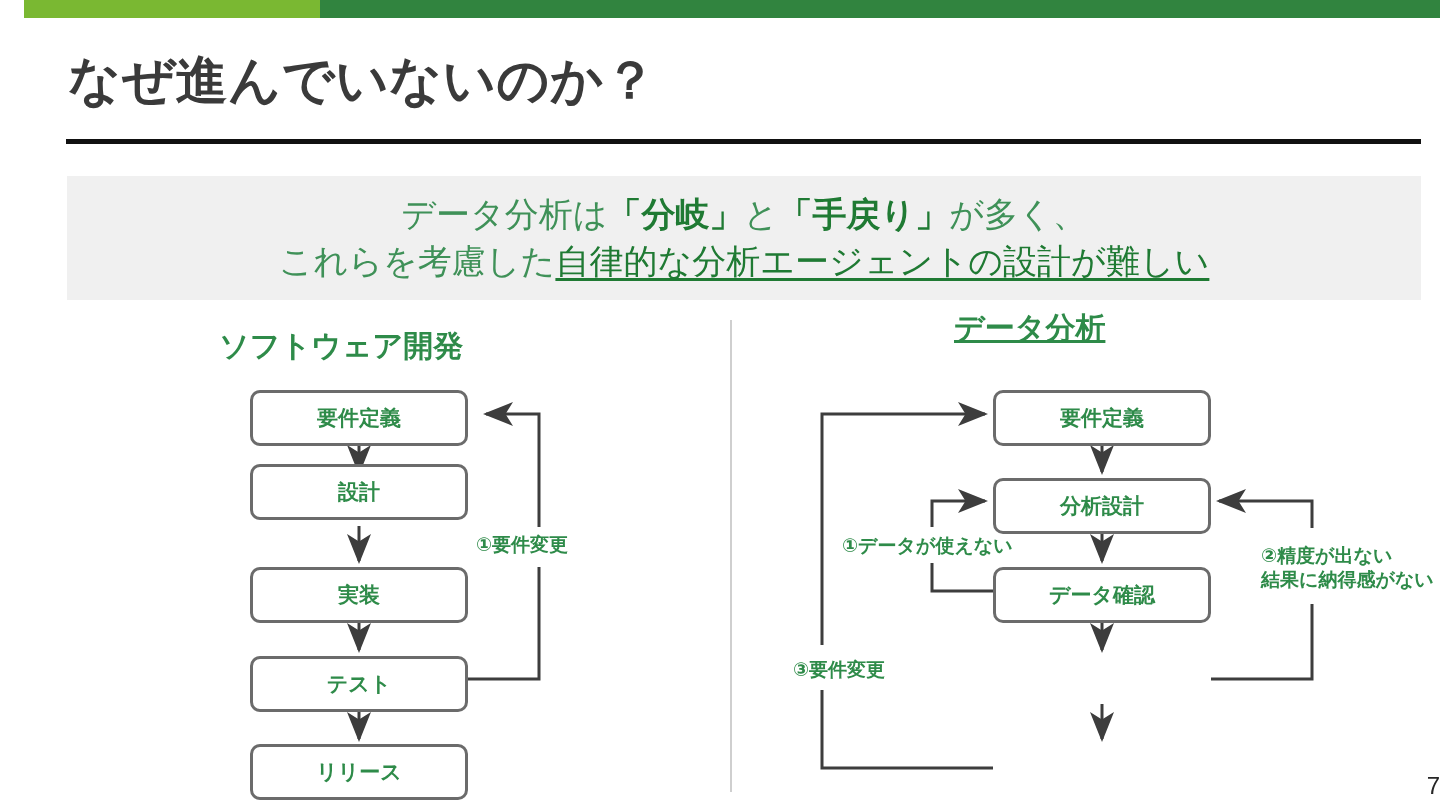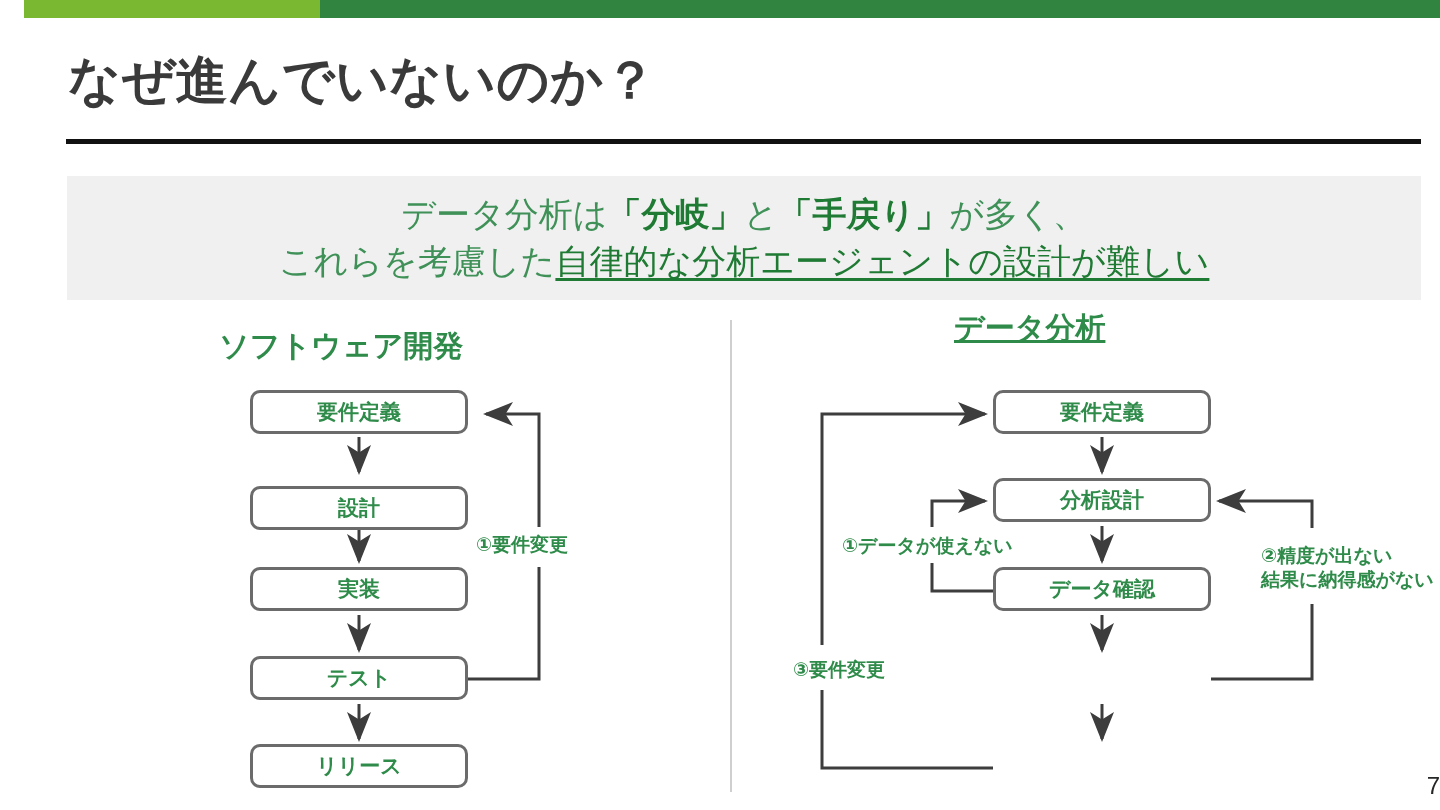--- a/index.html
+++ b/index.html
@@ -94,21 +94,21 @@
     color: #2e8b49;
     white-space: nowrap;
     text-align: left;
   }
   #title-left  { left: 195px; top: 326px; width: 290px; }
   #title-right { left: 930px; top: 308px; width: 300px; text-decoration: underline; }
 
   
   .fbox {
     position: absolute;
-    height: 44px;
+    height: 56px;
     border: 3px solid #6b6b6b;
     border-radius: 10px;
     background: #ffffff;
     display: flex;
     align-items: center;
     justify-content: center;
     font-size: 21px;
     font-weight: bold;
     color: #2e8b49;
     box-sizing: border-box;
@@ -199,21 +199,21 @@
       <path d="M1288,528 L1288,501 L1195,501" marker-end="url(#ah)"></path>
     </g>
 
     <g stroke="#3d3d3d" stroke-width="3" fill="none">
       <path d="M969,768 L798,768 L798,690"></path>
       <path d="M798,645 L798,414 L961,414" marker-end="url(#ah)"></path>
     </g>
   </svg>
 
   <div class="fbox left" style="top:390px">要件定義</div>
-  <div class="fbox left" style="top:486px">設計</div>
+  <div class="fbox left" style="top:464px">設計</div>
   <div class="fbox left" style="top:567px">実装</div>
   <div class="fbox left" style="top:656px">テスト</div>
   <div class="fbox left" style="top:744px">リリース</div>
 
   <div class="anno" style="left:452px; top:533px">①要件変更</div>
 
   <div class="fbox right" style="top:390px">要件定義</div>
   <div class="fbox right" style="top:478px">分析設計</div>
   <div class="fbox right" style="top:567px">データ確認</div>
 

